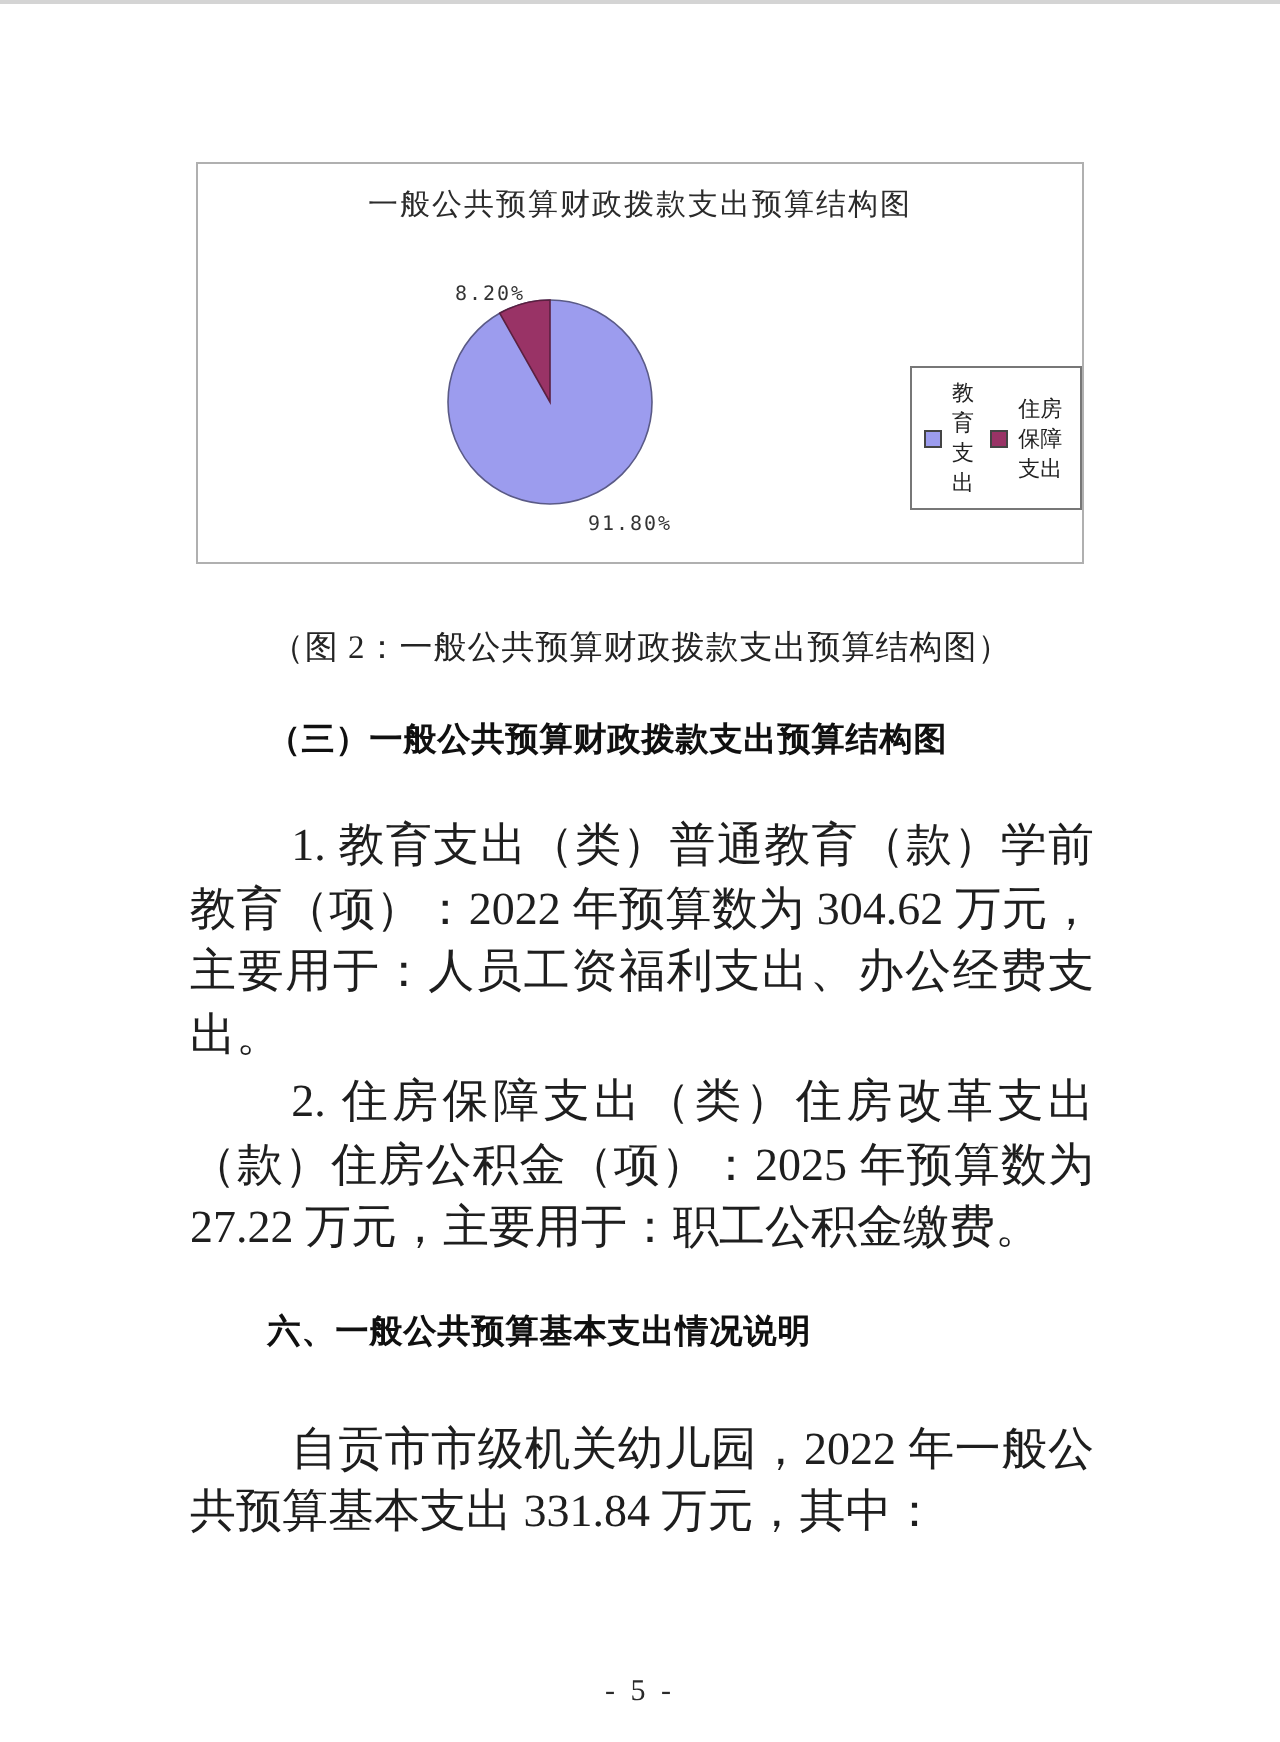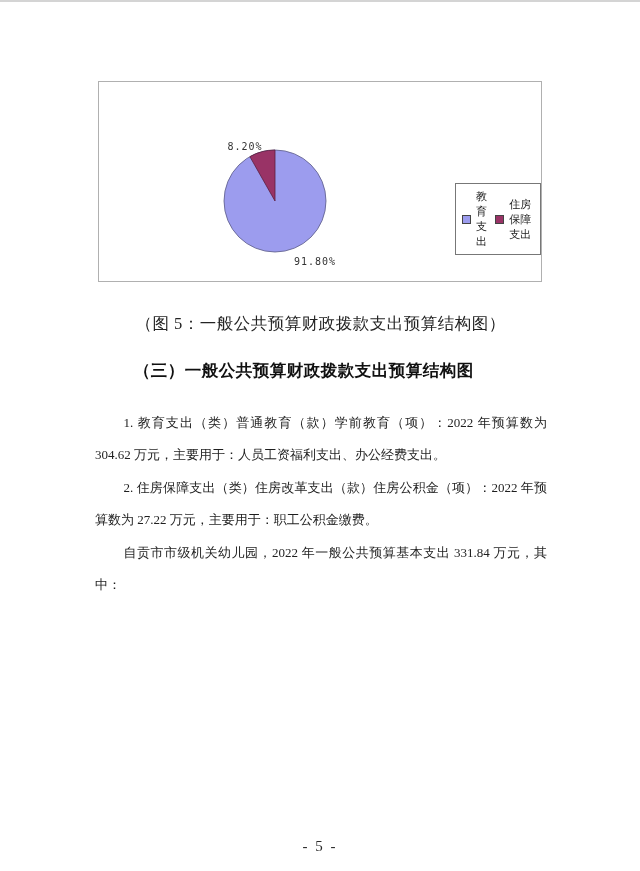--- a/index.html
+++ b/index.html
@@ -42,37 +42,38 @@
     font-size:16.5px; line-height:24px; text-indent:2.45em;
     letter-spacing:0.5px; color:#242424;
   }
   .heading {
     font-family:"Liberation Sans", sans-serif; font-weight:bold;
     font-size:16.5px; line-height:25px; color:#101010; letter-spacing:0.5px;
   }
   .heading-3 { margin-top:22px; text-indent:2.35em; }
   .heading-6 { margin-top:24px; margin-bottom:30px; text-indent:2.35em; }
   .para {
-    font-size:13px; line-height:31.5px; text-align:justify;
+    font-size:23px; line-height:31.5px; text-align:justify;
     text-indent:2.2em; color:#1e1e1e;
   }
   .para-first { margin-top:24px; }
   .para + .para { margin-top:2px; }
   .page-number {
     position:absolute; top:838px; left:0; right:0; text-align:center;
     font-size:15px; letter-spacing:2px; color:#2a2a2a;
   }
 </style>
 </head>
 <body>
 
 <div class="page">
   <div class="page-top-edge"></div>
 
   <div class="chart-panel">
+    <div class="chart-title">一般公共预算财政拨款支出预算结构图</div>
 
     <svg class="chart-svg" width="444" height="201" viewBox="0 0 444 201">
       <circle id="pie-main" cx="176" cy="119" r="51" stroke-width="0.8" fill="#9c9cee" stroke="#5a5a86"></circle>
       <path id="pie-wedge" stroke-width="0.8" d="M 176 119 L 150.87 74.62 A 51 51 0 0 1 176 68 Z" fill="#993366" stroke="#5a2040"></path>
       <text class="pie-label" x="146" y="68" text-anchor="middle">8.20%</text>
       <text class="pie-label" x="216" y="183" text-anchor="middle">91.80%</text>
     </svg>
 
     <div class="legend">
       <div class="legend-item">
@@ -80,27 +81,28 @@
         <span>教育支出</span>
       </div>
       <div class="legend-item">
         <span class="legend-swatch" style="background-color: rgb(153, 51, 102);"></span>
         <span>住房保障支出</span>
       </div>
     </div>
   </div>
 
   <div class="doc">
-    <div class="figure-caption">（图 5：一般公共预算财政拨款支出预算结构图）</div>
+    <div class="figure-caption">（图 2：一般公共预算财政拨款支出预算结构图）</div>
 
     <div class="heading heading-3">（三）一般公共预算财政拨款支出预算结构图</div>
 
     <p class="para para-first">1. 教育支出（类）普通教育（款）学前教育（项）：2022 年预算数为 304.62 万元，主要用于：人员工资福利支出、办公经费支出。</p>
 
-    <p class="para">2. 住房保障支出（类）住房改革支出（款）住房公积金（项）：2022 年预算数为 27.22 万元，主要用于：职工公积金缴费。</p>
+    <p class="para">2. 住房保障支出（类）住房改革支出（款）住房公积金（项）：2025 年预算数为 27.22 万元，主要用于：职工公积金缴费。</p>
 
+    <div class="heading heading-6">六、一般公共预算基本支出情况说明</div>
 
     <p class="para">自贡市市级机关幼儿园，2022 年一般公共预算基本支出 331.84 万元，其中：</p>
 
   </div>
 
   <div class="page-number">- 5 -</div>
 </div>
 
 </body></html>

